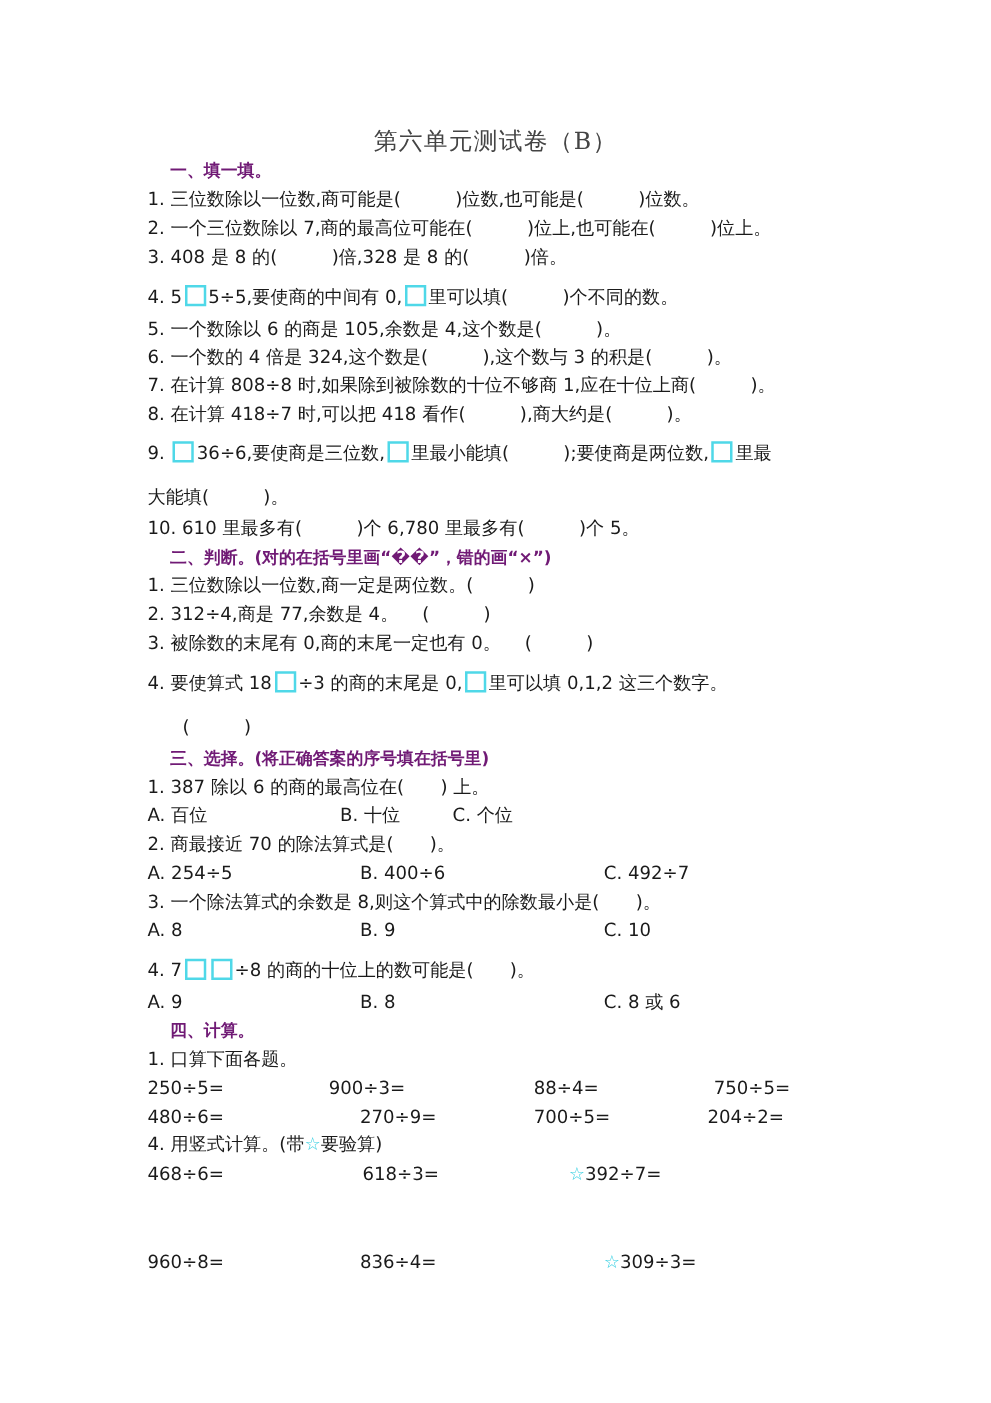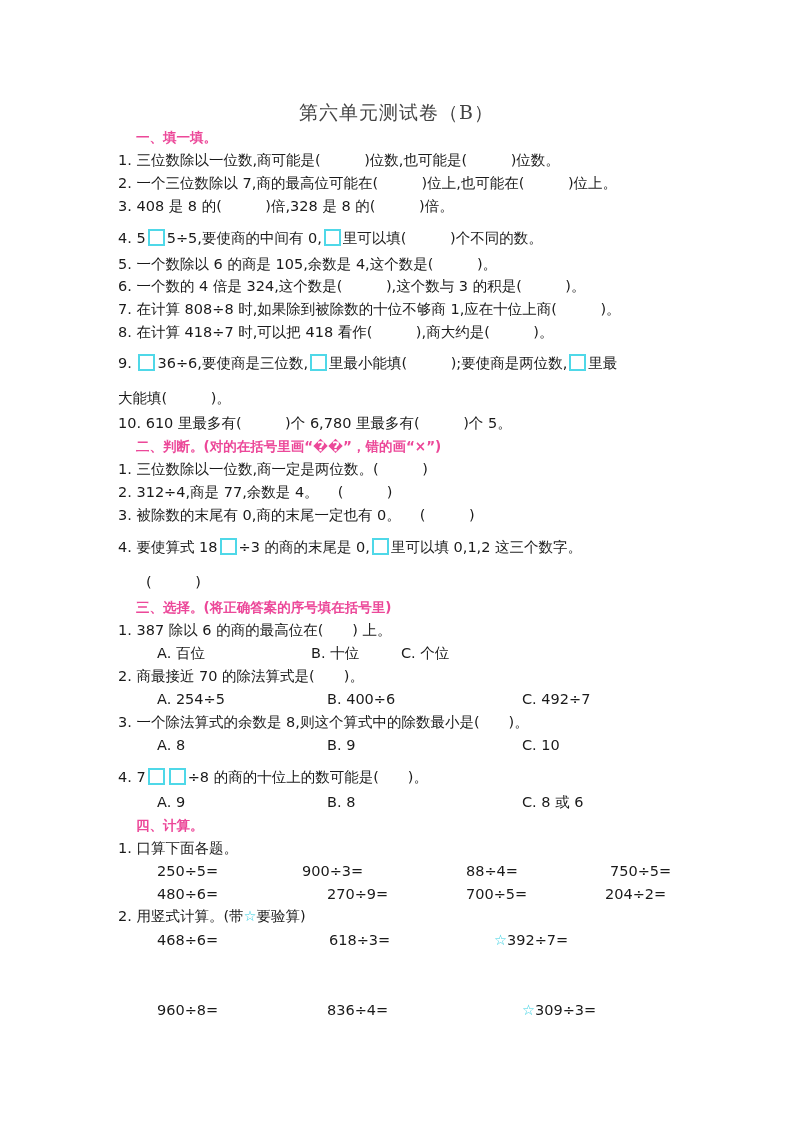--- a/index.html
+++ b/index.html
@@ -1,24 +1,24 @@
 <!DOCTYPE html>
 <html><head>
 <meta charset="utf-8">
 <style>
   html, body { margin: 0; padding: 0; background: #ffffff; }
   body { width: 793px; height: 1122px; position: relative; overflow: hidden;
          font-family: "DejaVu Sans", "Liberation Sans", sans-serif; color: #1a1a1a; }
   .title { position: absolute; top: 100px; left: 0; width: 793px; text-align: center;
            font-family: "DejaVu Serif", "Liberation Serif", serif; font-size: 19px; color: #444; letter-spacing: 1px; }
   .line { position: absolute; left: 118px; font-size: 14.5px; white-space: nowrap; line-height: 20px; }
-  .sec { position: absolute; left: 136px; font-size: 13.5px; color: #ec4899; white-space: nowrap; line-height: 20px; font-weight: bold; }
+  .sec { position: absolute; left: 136px; font-size: 13.5px; color: #701a75; white-space: nowrap; line-height: 20px; font-weight: bold; }
   .box { display: inline-block; width: 17px; height: 17px; border: 2px solid #4fd8e8; vertical-align: -3px; margin: 0 2px; box-sizing: border-box; }
   .star { color: #39d0e2; }
-  .col { position: absolute; font-size: 14.5px; white-space: nowrap; line-height: 20px; margin-left: 39px; }
+  .col { position: absolute; font-size: 14.5px; white-space: nowrap; line-height: 20px; }
 </style>
 </head>
 <body>
 
 <div class="title">第六单元测试卷（B）</div>
 
 <div class="sec" style="top:127px">一、填一填。</div>
 <div class="line" style="top:150px">1. 三位数除以一位数,商可能是(　　　)位数,也可能是(　　　)位数。</div>
 <div class="line" style="top:173px">2. 一个三位数除以 7,商的最高位可能在(　　　)位上,也可能在(　　　)位上。</div>
 <div class="line" style="top:196px">3. 408 是 8 的(　　　)倍,328 是 8 的(　　　)倍。</div>
@@ -68,20 +68,20 @@
 <div class="line" style="top:838px">1. 口算下面各题。</div>
 <div class="col" style="top:861px; left:118px">250÷5=</div>
 <div class="col" style="top:861px; left:263px">900÷3=</div>
 <div class="col" style="top:861px; left:427px">88÷4=</div>
 <div class="col" style="top:861px; left:571px">750÷5=</div>
 <div class="col" style="top:884px; left:118px">480÷6=</div>
 <div class="col" style="top:884px; left:288px">270÷9=</div>
 <div class="col" style="top:884px; left:427px">700÷5=</div>
 <div class="col" style="top:884px; left:566px">204÷2=</div>
 <div class="line" style="top:906px">
-  <span>2. 用竖式计算。(带</span><span class="star">☆</span><span>要验算)</span>
+  <span>4. 用竖式计算。(带</span><span class="star">☆</span><span>要验算)</span>
 </div>
 <div class="col" style="top:930px; left:118px">468÷6=</div>
 <div class="col" style="top:930px; left:290px">618÷3=</div>
 <div class="col" style="top:930px; left:455px"><span class="star">☆</span><span>392÷7=</span></div>
 <div class="col" style="top:1000px; left:118px">960÷8=</div>
 <div class="col" style="top:1000px; left:288px">836÷4=</div>
 <div class="col" style="top:1000px; left:483px"><span class="star">☆</span><span>309÷3=</span></div>
 
 </body></html>

